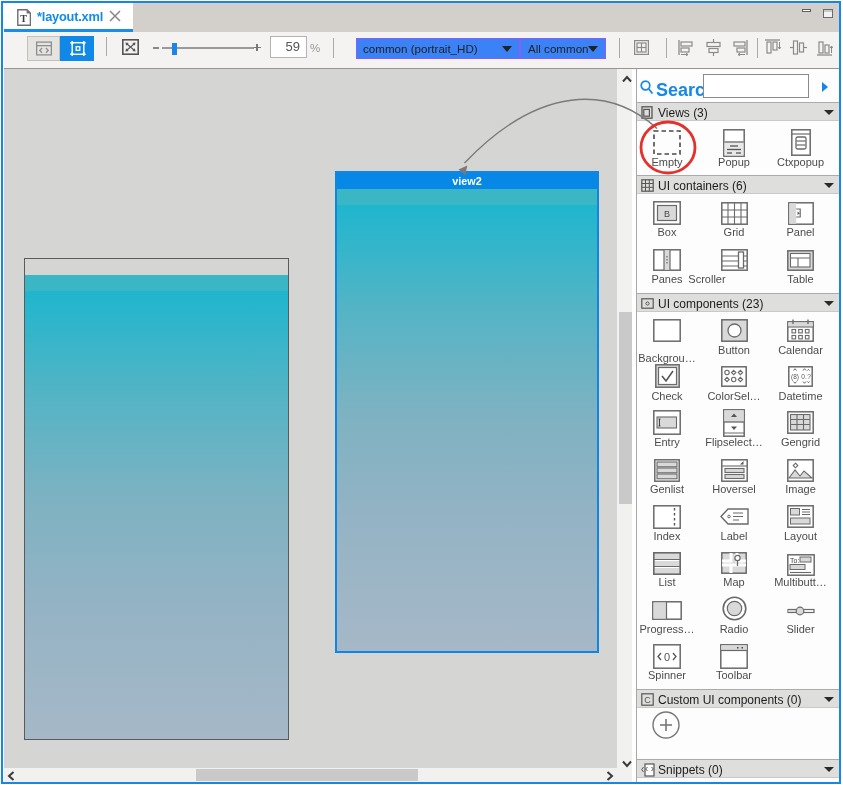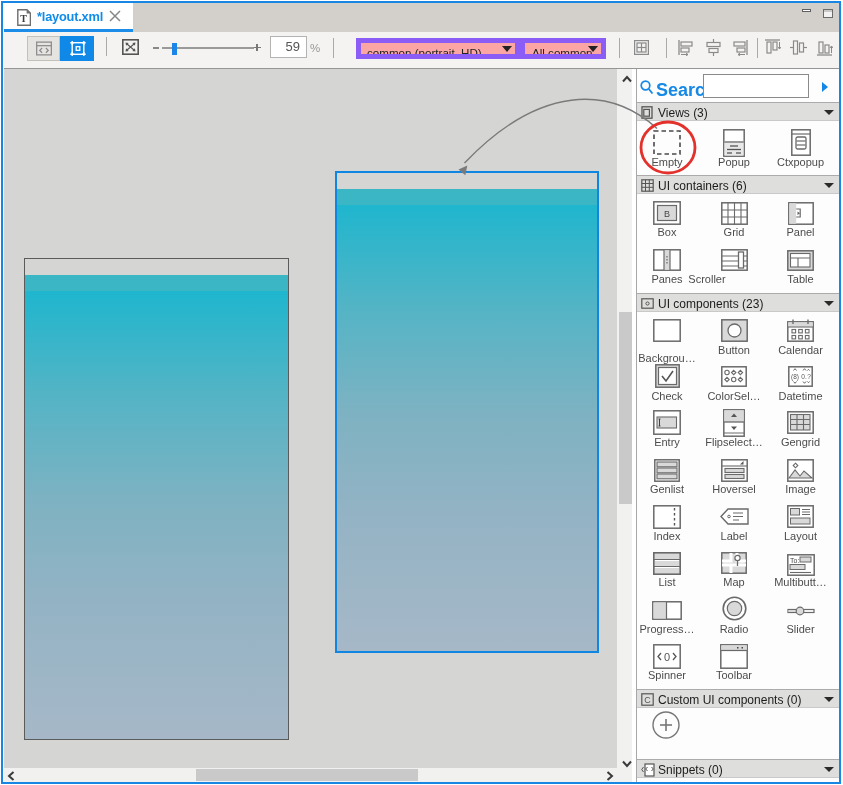--- a/index.html
+++ b/index.html
@@ -15,21 +15,21 @@
   #toolbar{left:3.5px;top:31.5px;width:835.5px;height:37.5px;background:#f4f3f1;
            border-bottom:1.5px solid #959595;box-sizing:border-box;}
   .sep{width:1px;background:#a9a9a9;}
   #btnL{left:27px;top:36px;width:33px;height:25px;background:#e6e4e1;
         border:1.5px solid #c4c0ba;box-sizing:border-box;}
   #btnR{left:60px;top:36px;width:33.5px;height:25px;background:#1088e8;}
   #zoominput{left:270px;top:36px;width:37px;height:22px;background:#fff;
              border:1px solid #b3b3b3;box-sizing:border-box;
              font-size:13px;color:#555;text-align:right;line-height:20px;
              padding-right:6px;}
-  .dd{background:#fca5a5;border:5px solid #8b5cf6;box-sizing:border-box;
+  .dd{background:#3b82f6;border:1px solid #8b5cf6;box-sizing:border-box;
       font-size:11.6px;color:#222;line-height:17px;white-space:nowrap;overflow:hidden;}
   
   #canvas{left:3.5px;top:69px;width:613.5px;height:699px;background:#d5d5d4;}
   #view1{left:24px;top:258px;width:265px;height:482px;
          border:1px solid #5b5b5b;box-sizing:border-box;}
   #view2{left:335px;top:171px;width:264px;height:482px;
          border:2px solid #0f86e2;box-sizing:border-box;}
   .vhead{position:absolute;left:0;top:0;right:0;height:16px;color:#fff;
          font-size:10.8px;font-weight:bold;text-align:center;line-height:16px;}
   .vband{position:absolute;left:0;top:16px;right:0;height:16px;background:#3bb6c5;}
@@ -161,20 +161,21 @@
   <rect x="9" y="6" width="4" height="8" fill="none" stroke="#8a8a8a" stroke-width="1.2"></rect>
   <path d="M15.5 14 v-7 m0 0 l-1.5 2 m1.5 -2 l1.5 2" stroke="#8a8a8a" stroke-width="1" fill="none"></path>
 </svg>
 
 <div class="abs" id="canvas"></div>
 <div class="abs" id="view1">
   <div class="vband"></div>
   <div class="vbody"></div>
 </div>
 <div class="abs" id="view2">
+  <div class="vhead" style="background:#0787e6">view2</div>
   <div class="vband"></div>
   <div class="vbody"></div>
 </div>
 
 <div class="abs" id="vscroll"></div>
 <div class="abs" id="vthumb"></div>
 <svg class="abs" style="left:621.5px;top:75px" width="10" height="8" viewBox="0 0 10 8">
   <path d="M1 6.5 L5 2 L9 6.5" fill="none" stroke="#3a3a3a" stroke-width="2"></path>
 </svg>
 <svg class="abs" style="left:621.5px;top:759.5px" width="10" height="8" viewBox="0 0 10 8">

